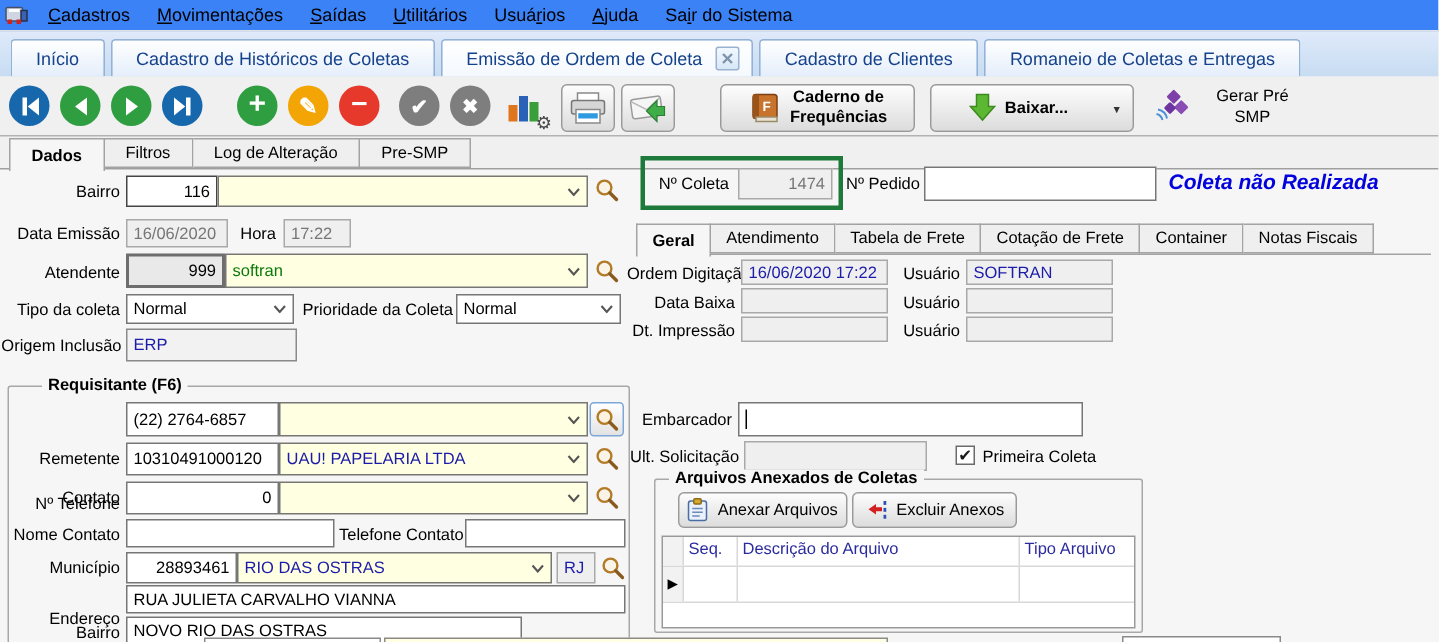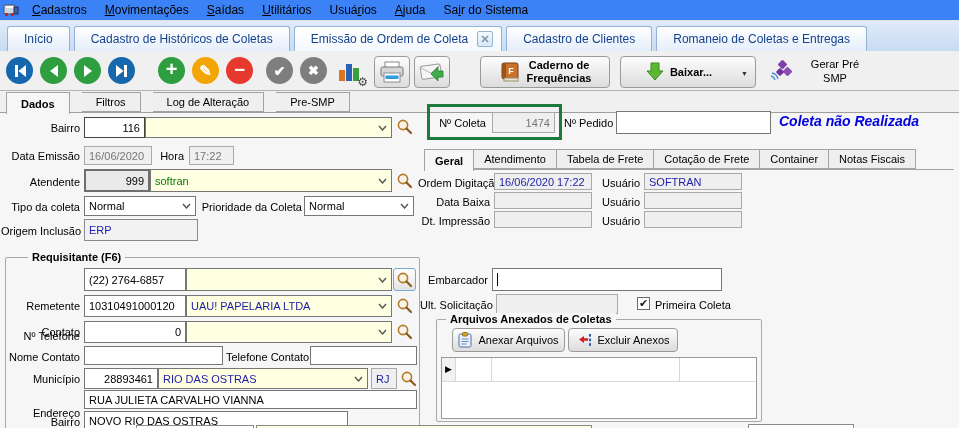--- a/index.html
+++ b/index.html
@@ -35,21 +35,21 @@
   .c-amber { background:#f3a506; }
   .c-red   { background:#e6392c; }
   .c-gray  { background:#7e7e7e; }
   .tbtn { position:absolute; top:5px; height:32px; border:1px solid #9a9a9a; border-radius:4px;
           background:linear-gradient(#fdfdfd,#dcdcdc); display:flex; align-items:center; justify-content:center; gap:6px; }
   .tbtn .2line { text-align:center; }
   .btn-text { font-size:11px; font-weight:bold; line-height:13px; text-align:center; }
   .flat-label { font-size:11px; line-height:14px; text-align:center; }
 
   
-  .subtabs { position:absolute; top:92px; left:6px; height:21px; display:flex;gap:12px; }
+  .subtabs { position:absolute; top:92px; left:6px; height:21px; display:flex; }
   .stab { height:20px; padding:0 14px; display:inline-flex; align-items:center; border:1px solid #a3a3a3;
           border-left-width:0; background:#efefef; font-size:11px; white-space:nowrap; }
   .stab:first-child { border-left-width:1px; }
   .stab.active { background:#f6f6f6; font-weight:bold; height:22px; border-bottom:none; z-index:3; border-left-width:1px; }
 
   .page { position:absolute; top:112px; left:0; right:0; bottom:0; background:#f6f6f6; border-top:1px solid #9f9f9f; }
 
   
   .lbl { position:absolute; font-size:11px; text-align:right; white-space:nowrap; }
   .lbl-l { position:absolute; font-size:11px; text-align:left; white-space:nowrap; }
@@ -458,19 +458,25 @@
         <polygon points="8,3 3,6.5 8,10 8,7.8 12,7.8 12,5.2 8,5.2" fill="#d42020"></polygon>
         <rect x="13" y="1" width="2" height="2.6" fill="#2a52b0"></rect>
         <rect x="13" y="5.6" width="2" height="2.6" fill="#2a52b0"></rect>
         <rect x="13" y="10.2" width="2" height="2.6" fill="#2a52b0"></rect>
       </svg>
   </span>
   <span style="font-size:11px;">Excluir Anexos</span>
 </div>
 
 <div class="grid" style="left:441px;top:357px;width:316px;height:62px;">
+  <div class="grow ghead" style="height:20px;">
+    <div class="gcell" style="width:14px;background:#f2f2f2;"></div>
+    <div class="gcell" style="width:36px;">Seq.</div>
+    <div class="gcell" style="width:188px;">Descrição do Arquivo</div>
+    <div class="gcell" style="flex:1;border-right:none;">Tipo Arquivo</div>
+  </div>
   <div class="grow" style="height:24px;">
     <div class="gcell" style="width:14px;background:#f2f2f2;font-size:9px;padding-top:6px;">▶</div>
     <div class="gcell" style="width:36px;"></div>
     <div class="gcell" style="width:188px;"></div>
     <div class="gcell" style="flex:1;border-right:none;"></div>
   </div>
 </div>
 
 </body></html>

